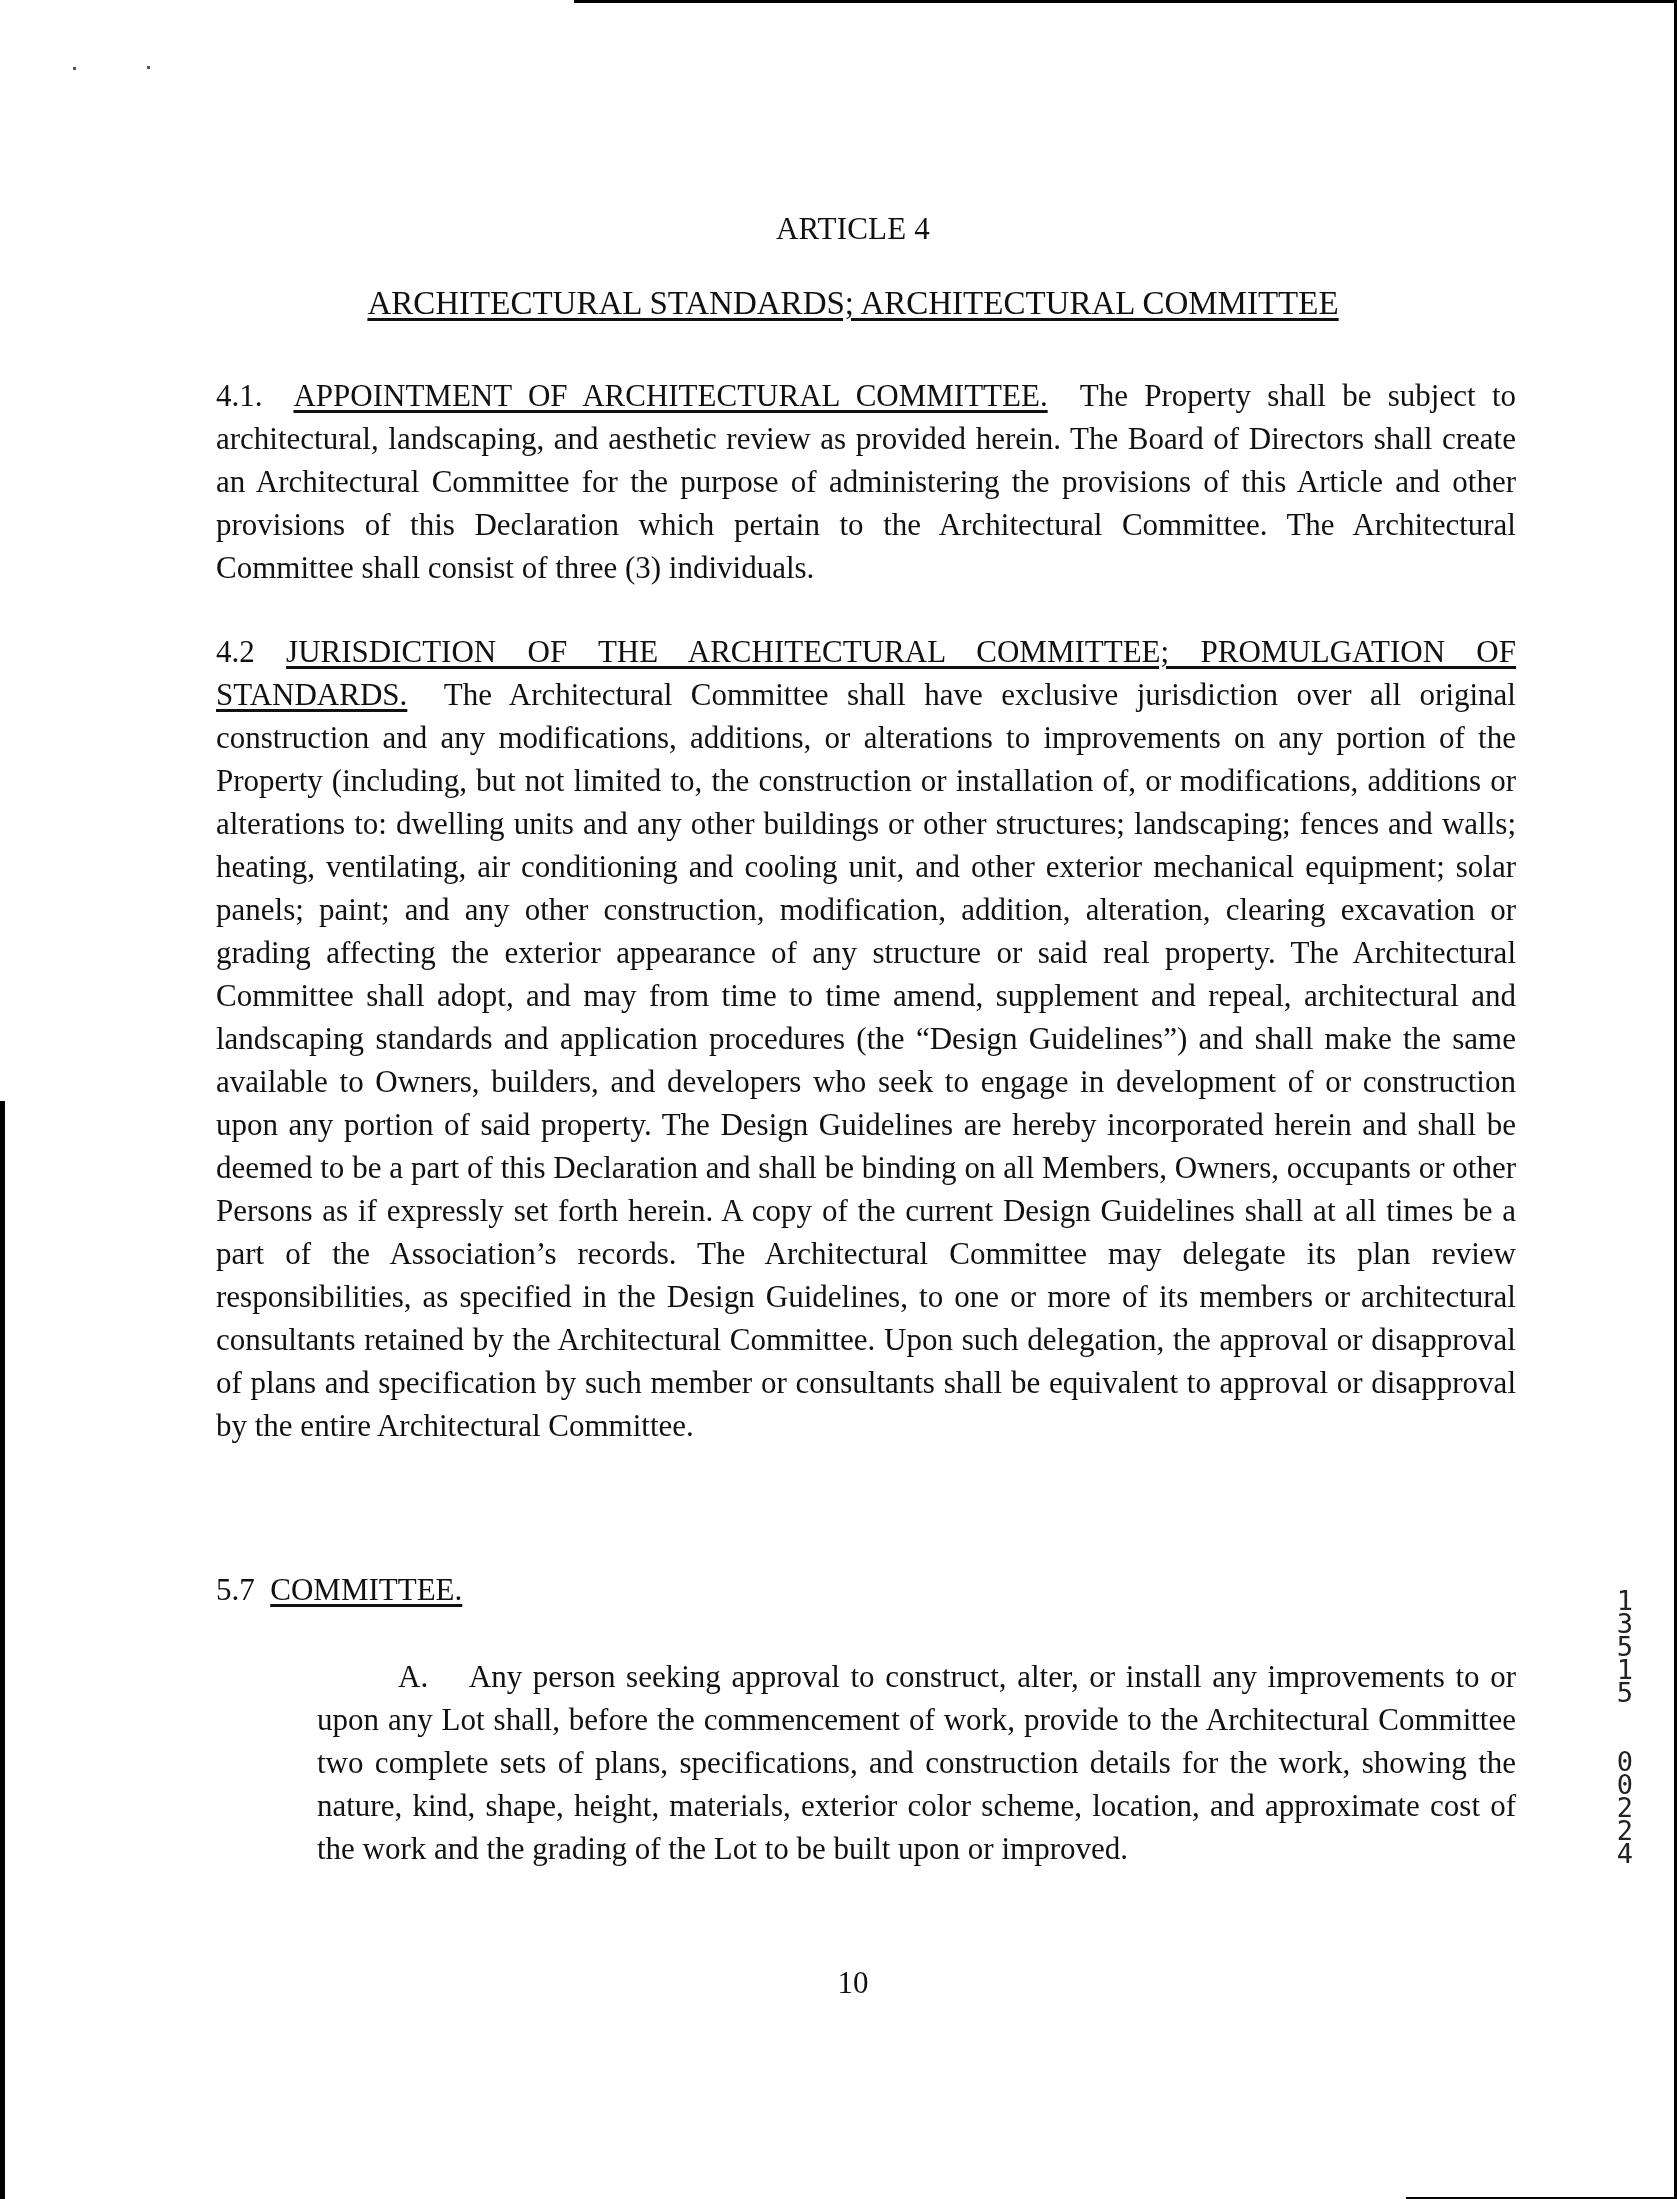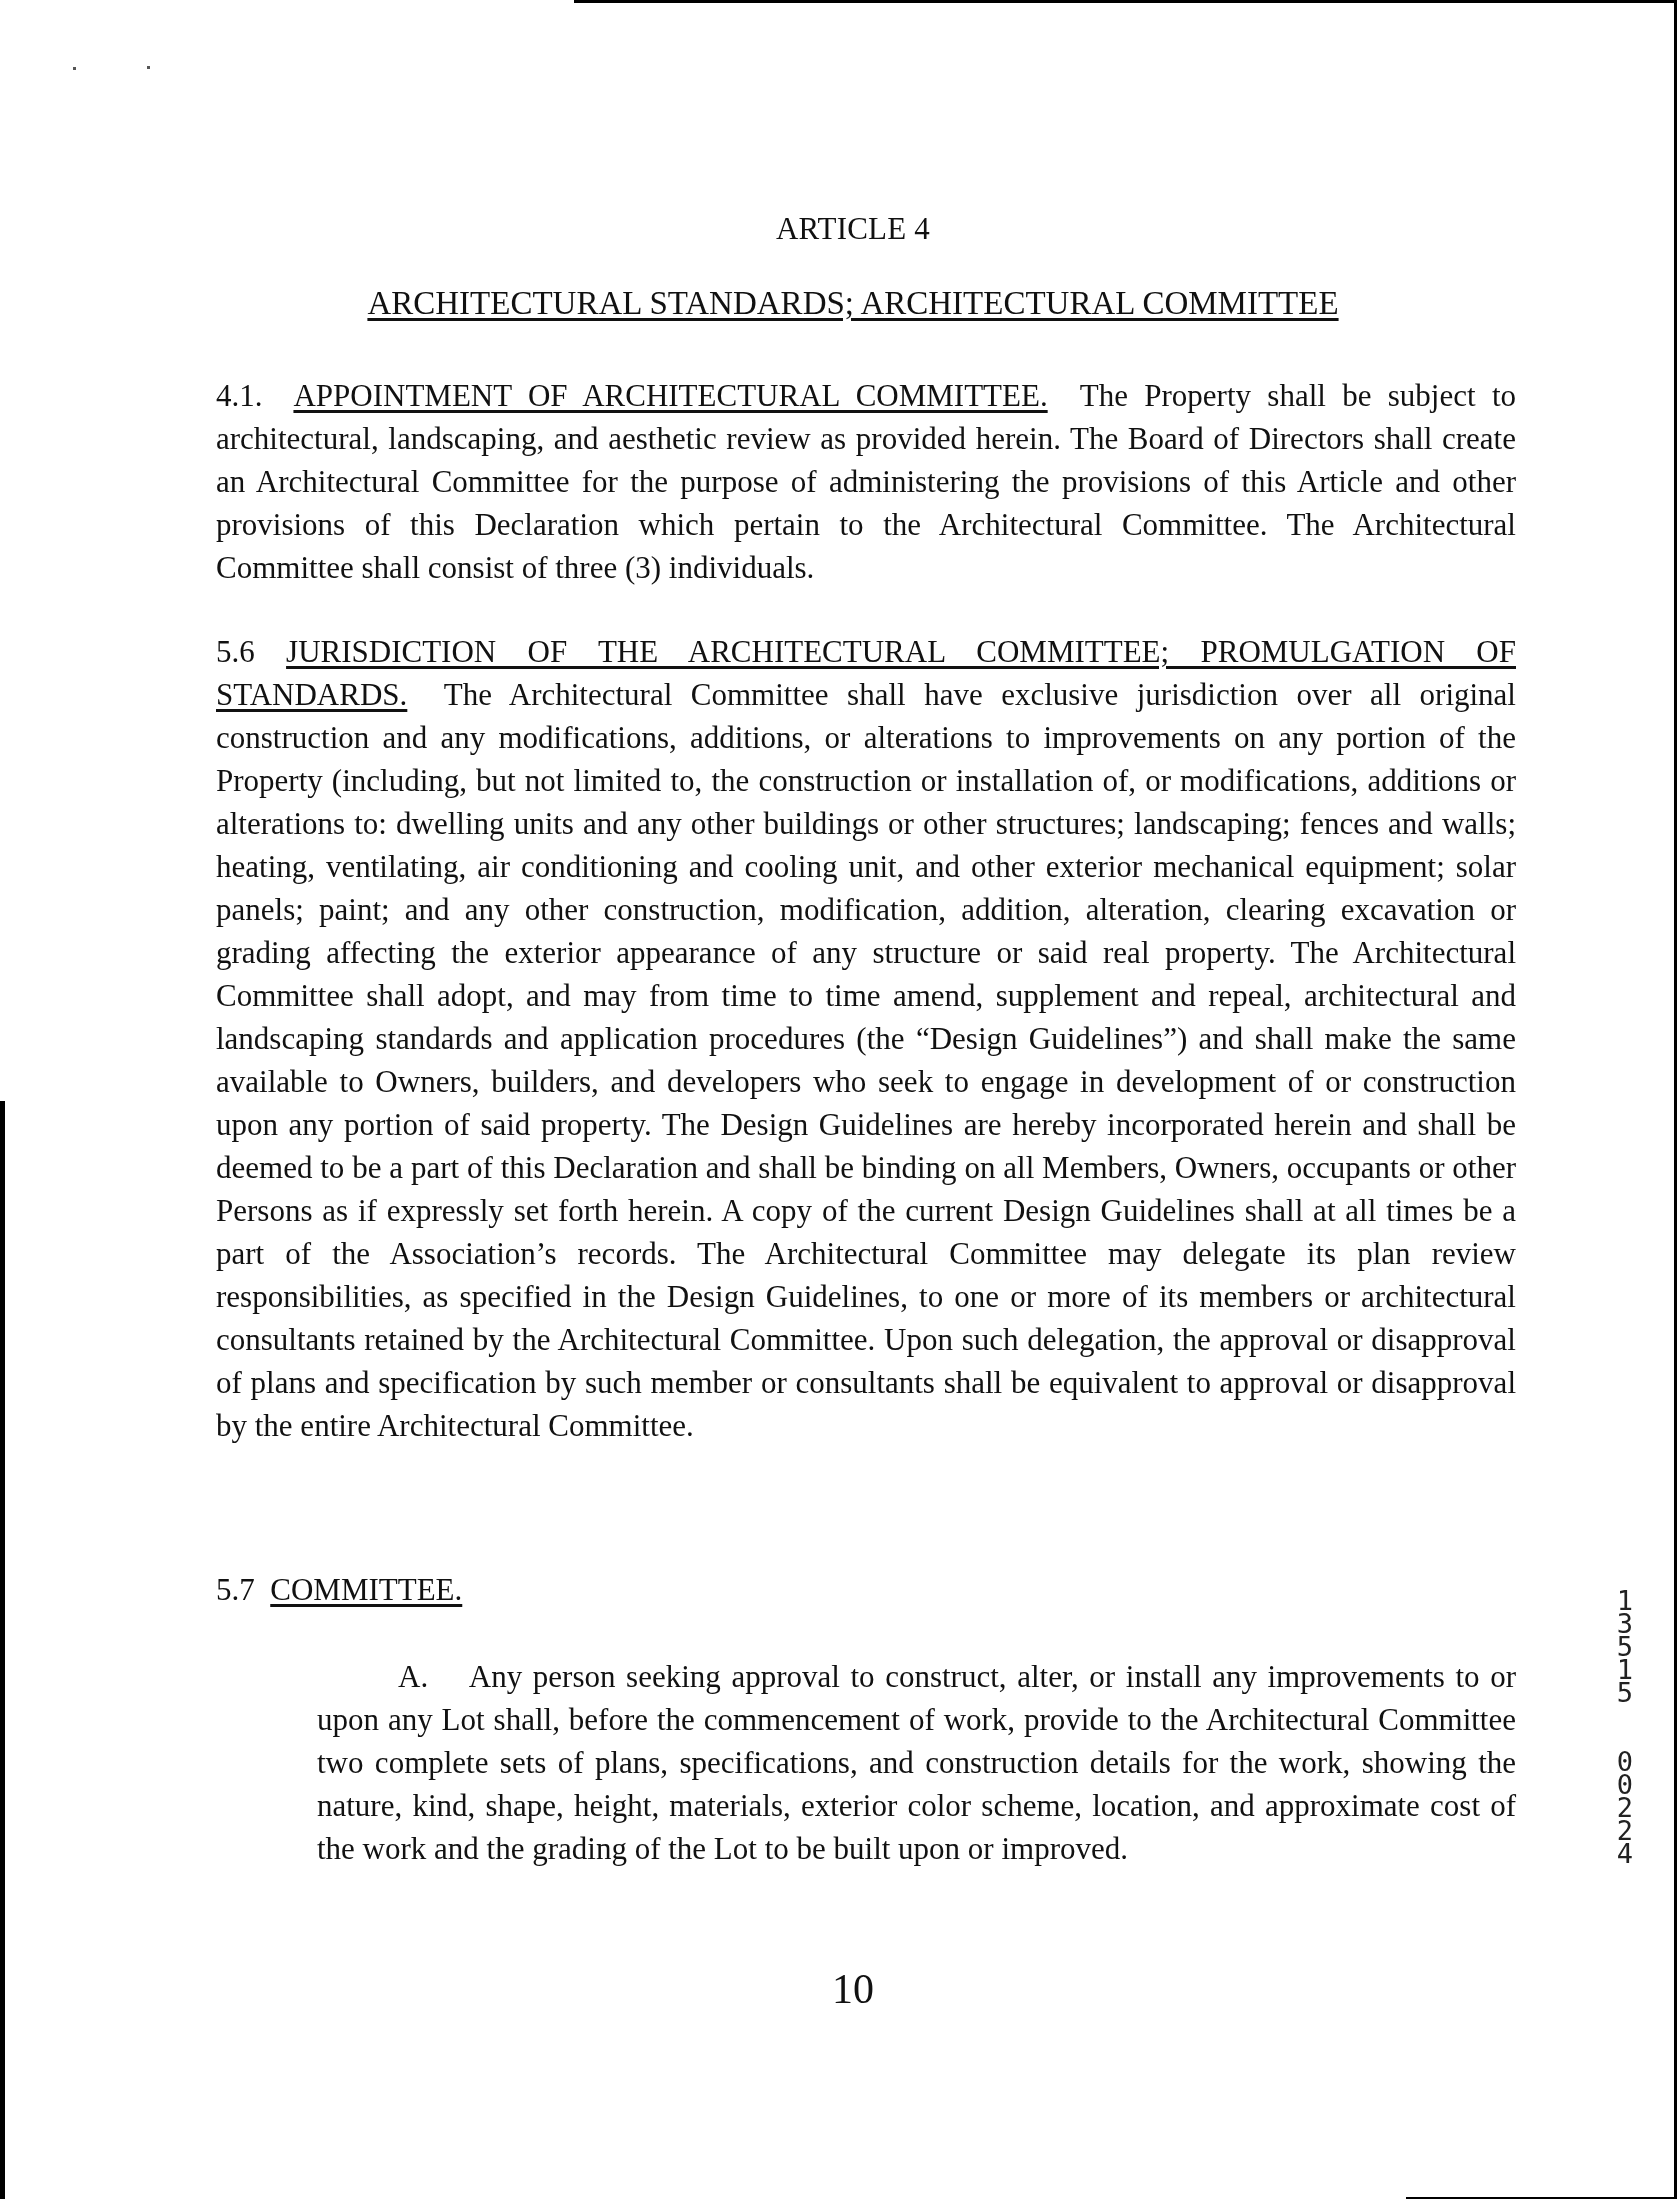--- a/index.html
+++ b/index.html
@@ -30,21 +30,21 @@
       margin-left: 13px;
     }
     .u { text-decoration: underline; text-underline-offset: 4px; }
     #s41 { top: 374px; }
     #s42 { top: 630px; }
     #s43-head { top: 1568px; }
     #s43a { top: 1655px; left: 101px; width: 1199px; }
     .indent { display: inline-block; width: 81px; }
     .page-number {
       position: absolute; left: 0; width: 100%; top: 1965px;
-      text-align: center; font-size: 42px;
+      text-align: center; font-size: 31px;
     }
     .side-stamp {
       position: absolute; left: 1612px; top: 1589px; width: 26px;
       font-family: "DejaVu Sans Mono", "Liberation Mono", monospace;
       font-size: 27px; line-height: 23px; text-align: center; color: #222;
     }
     .side-stamp span { display: block; }
     .side-stamp .gap { height: 46px; }
   </style>
 </head>
@@ -61,21 +61,21 @@
   <div class="article-no">ARTICLE 4</div>
   <div class="article-title">ARCHITECTURAL STANDARDS; ARCHITECTURAL COMMITTEE</div>
 
   <div class="para" id="s41">
     <span>4.1.</span>&nbsp;
     <span class="u">APPOINTMENT OF ARCHITECTURAL COMMITTEE.</span>&nbsp;
     <span>The Property shall be subject to architectural, landscaping, and aesthetic review as provided herein. The Board of Directors shall create an Architectural Committee for the purpose of administering the provisions of this Article and other provisions of this Declaration which pertain to the Architectural Committee. The Architectural Committee shall consist of three (3) individuals.</span>
   </div>
 
   <div class="para" id="s42">
-    <span>5.6</span>
+    <span>4.2</span>
     <span class="u">JURISDICTION OF THE ARCHITECTURAL COMMITTEE; PROMULGATION OF STANDARDS.</span>&nbsp;
     <span>The Architectural Committee shall have exclusive jurisdiction over all original construction and any modifications, additions, or alterations to improvements on any portion of the Property (including, but not limited to, the construction or installation of, or modifications, additions or alterations to: dwelling units and any other buildings or other structures; landscaping; fences and walls; heating, ventilating, air conditioning and cooling unit, and other exterior mechanical equipment; solar panels; paint; and any other construction, modification, addition, alteration, clearing excavation or grading affecting the exterior appearance of any structure or said real property. The Architectural Committee shall adopt, and may from time to time amend, supplement and repeal, architectural and landscaping standards and application procedures (the “Design Guidelines”) and shall make the same available to Owners, builders, and developers who seek to engage in development of or construction upon any portion of said property. The Design Guidelines are hereby incorporated herein and shall be deemed to be a part of this Declaration and shall be binding on all Members, Owners, occupants or other Persons as if expressly set forth herein. A copy of the current Design Guidelines shall at all times be a part of the Association’s records. The Architectural Committee may delegate its plan review responsibilities, as specified in the Design Guidelines, to one or more of its members or architectural consultants retained by the Architectural Committee. Upon such delegation, the approval or disapproval of plans and specification by such member or consultants shall be equivalent to approval or disapproval by the entire Architectural Committee.</span>
   </div>
 
   <div class="para" id="s43-head">
     <span>5.7</span>&nbsp;
     <span class="u">COMMITTEE.</span>
   </div>
 
   <div class="para" id="s43a">

